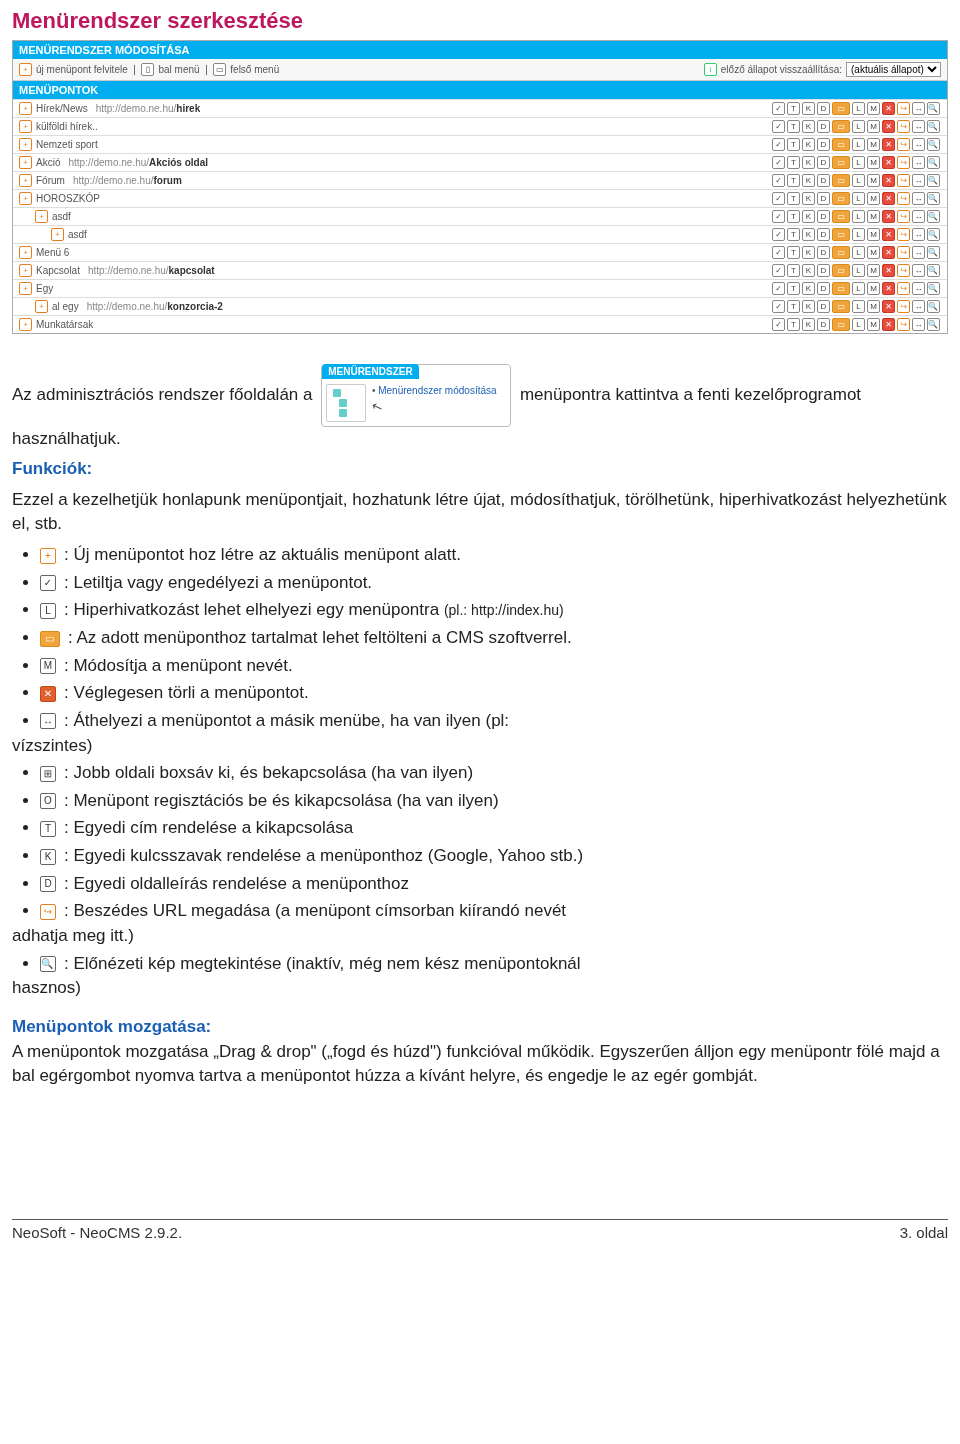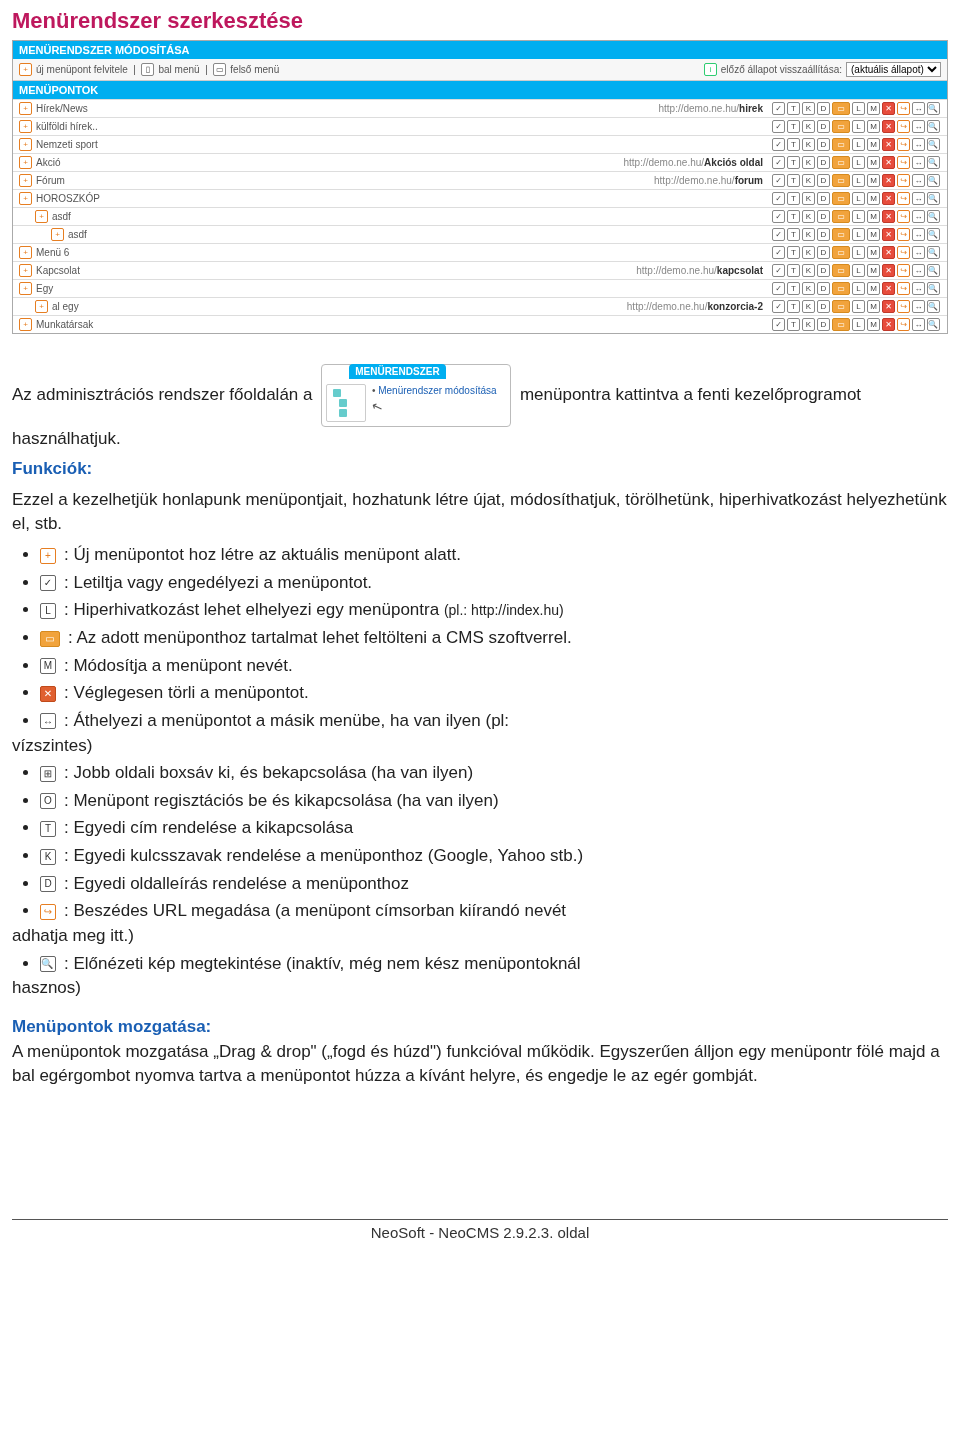--- a/index.html
+++ b/index.html
@@ -10,43 +10,43 @@
   .toolbar-row { background: #f7f7f7; padding: 3px 6px; font-size: 10px; display: flex; align-items: center; color: #555; border-bottom: 1px solid #ccc; }
   .toolbar-row .spacer { flex: 1; }
   .sq-ic { display: inline-block; width: 13px; height: 13px; border: 1px solid #888; background: #fff; border-radius: 2px; margin-right: 4px; vertical-align: middle; font-size: 8px; line-height: 11px; text-align: center; color: #444; }
   .sq-ic.orange { border-color: #e67e22; color: #e67e22; }
   .sq-ic.green { border-color: #2ecc71; color: #2ecc71; }
   .sq-ic.red { background: #e74c3c; color: #fff; border-color: #c0392b; }
   .sq-ic.orange-fill { background: #f1a33c; color: #fff; border-color: #d68a1f; width: 18px; }
   select.state { font-size: 10px; border: 1px solid #999; background: #fff; margin-left: 4px; }
   .menu-row { display: flex; align-items: center; font-size: 10px; padding: 2px 6px; border-top: 1px solid #ddd; background: #fff; color: #555; }
   .menu-row .name { flex: 0 0 auto; display: flex; align-items: center; }
-  .menu-row .url { flex: 1; text-align: right; padding-right: 8px; color: #888; }
+  .menu-row .url { flex: 1; text-align: left; padding-right: 8px; color: #888; padding-left: 8px; }
   .menu-row .url b { color: #333; }
   .icons { white-space: nowrap; }
   .icons .sq-ic { margin: 0 1px; }
   .pad1 { width: 16px; display: inline-block; }
   .pad2 { width: 32px; display: inline-block; }
   .body-text { margin-top: 30px; font-size: 17px; font-family: "Trebuchet MS", Arial, sans-serif; line-height: 1.45; color: #222; }
   .body-text p { margin-bottom: 6px; }
   .body-text strong.heading { color: #1a5fb4; font-weight: bold; }
   ul.funcs { list-style: disc; margin-left: 28px; margin-top: 2px; }
   ul.funcs li { margin-bottom: 3px; }
   .inline-ic { display: inline-block; width: 16px; height: 16px; border: 1px solid #666; background: #fff; vertical-align: middle; font-size: 10px; line-height: 14px; text-align: center; color: #333; border-radius: 2px; margin-right: 8px; }
   .inline-ic.orange-fill { background: #f1a33c; color: #fff; border-color: #d68a1f; width: 20px; }
   .inline-ic.red-fill { background: #e06030; color: #fff; border-color: #c04a1a; }
   .inline-ic.orange-border { border-color: #e67e22; color: #e67e22; }
   .mini-widget { display: inline-block; vertical-align: middle; border: 1px solid #bbb; border-radius: 4px; background: #fff; font-size: 10px; color: #555; width: 190px; margin: 0 4px; }
-  .mini-widget .mw-top { background: #00aef0; color: #fff; font-size: 10px; font-weight: bold; text-align: right; padding: 2px 6px; border-radius: 4px 4px 0 0; margin-left: 27px; }
+  .mini-widget .mw-top { background: #00aef0; color: #fff; font-size: 10px; font-weight: bold; text-align: right; padding: 2px 6px; border-radius: 4px 4px 0 0; }
   .mini-widget .mw-body { display: flex; padding: 4px; }
   .mini-widget .mw-tree { width: 40px; border: 1px solid #ccc; border-radius: 2px; padding: 2px; margin-right: 6px; }
   .mini-widget .mw-tree span { display: block; width: 8px; height: 8px; background: #6cc; margin: 2px 0 2px 4px; border-radius: 1px; }
   .mini-widget .mw-link { color: #1a5fb4; }
   .cursor { display: inline-block; transform: rotate(-20deg); font-size: 13px; }
-  .footer { margin-top: 130px; border-top: 1px solid #555; padding-top: 4px; font-size: 15px; display: flex; justify-content: center; font-family: "Trebuchet MS", Arial, sans-serif; }
+  .footer { margin-top: 130px; border-top: 1px solid #555; padding-top: 4px; font-size: 15px; display: flex; justify-content: space-between; font-family: "Trebuchet MS", Arial, sans-serif; }
 </style>
 </head>
 <body>
 
 <h1 class="title">Menürendszer szerkesztése</h1>
 
 <div class="panel">
   <div class="bar">MENÜRENDSZER MÓDOSÍTÁSA</div>
   <div class="toolbar-row">
     <span class="sq-ic orange">+</span>

